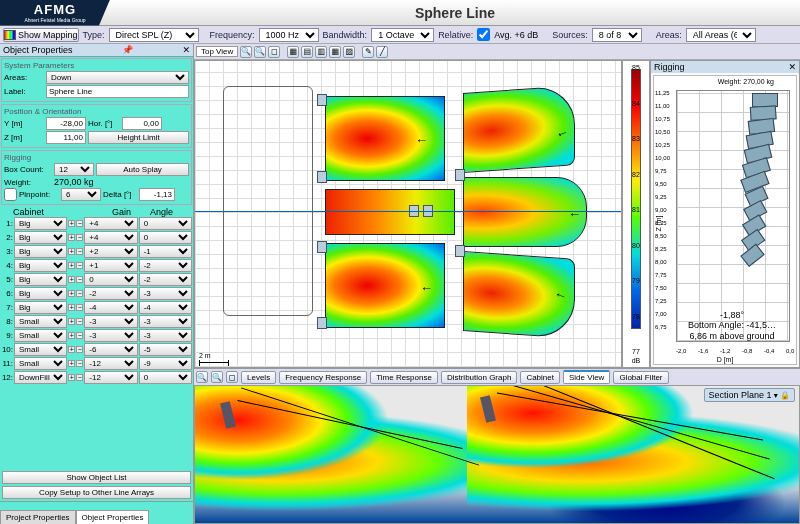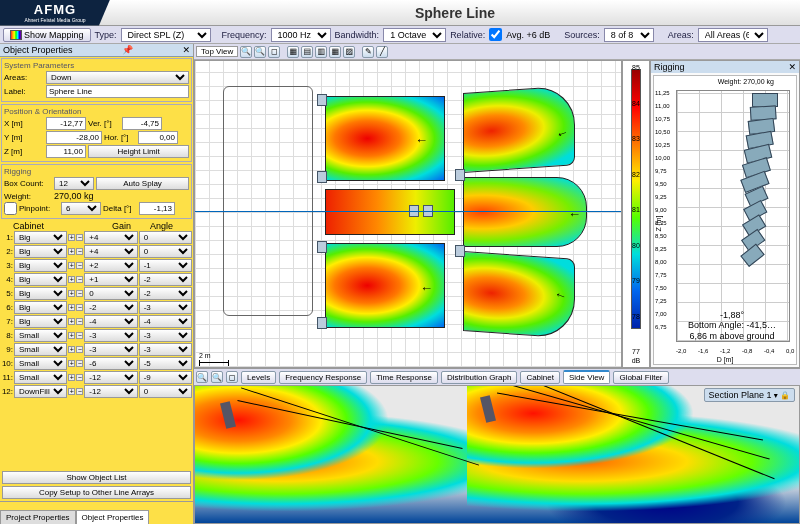--- a/index.html
+++ b/index.html
@@ -3,26 +3,26 @@
 <meta charset="utf-8">
 <style>
 * { margin:0; padding:0; box-sizing:border-box; font-family:"Segoe UI",Tahoma,sans-serif; font-size:9px; }
 body { width:800px; height:524px; background:#e8e8e8; overflow:hidden; position:relative; }
 .header { height:26px; background:linear-gradient(#fff,#e0e0e0); display:flex; align-items:center; border-bottom:1px solid #999; }
 .logo { width:110px; height:26px; background:#0d2340; color:#fff; display:flex; flex-direction:column; align-items:center; justify-content:center; clip-path:polygon(0 0,100% 0,90% 100%,0 100%); padding:2px 0; }
 .logo-main { font-size:13px; font-weight:bold; letter-spacing:1px; }
 .logo-sub { font-size:5px; }
 .title { flex:1; text-align:center; font-size:14px; font-weight:bold; color:#333; }
 .toolbar { height:18px; background:#dde; display:flex; align-items:center; padding:0 3px; gap:4px; border-bottom:1px solid #aaa; }
-.tb-btn { height:14px; padding:0 6px; background:linear-gradient(#fff,#dde); border:1px solid #88a; border-radius:2px; display:flex; align-items:center; cursor:pointer; }
+.tb-btn { height:14px; padding:0 0; background:linear-gradient(#fff,#dde); border:1px solid #88a; border-radius:2px; display:flex; align-items:center; cursor:pointer; }
 .tb-mapping { background:linear-gradient(90deg,#f22,#fa0,#ff0,#0f0,#0ff,#00f,#808); width:12px; height:10px; border:1px solid #555; }
 .tb-lbl { color:#224; }
 .tb-sel { height:14px; border:1px solid #88a; background:#fff; padding:0 2px; min-width:50px; }
 .content { display:flex; height:480px; }
-.panel { width:194px; background:#fde047; border-right:1px solid #999; display:flex; flex-direction:column; overflow:hidden; }
+.panel { width:194px; background:#5eead4; border-right:1px solid #999; display:flex; flex-direction:column; overflow:hidden; }
 .panel-tab { background:#cde; padding:1px 3px; border-bottom:1px solid #89a; display:flex; justify-content:space-between; }
 .panel-tab .x { cursor:pointer; }
 .sect { border:1px solid #aab; margin:1px; padding:2px; }
 .sect-h { font-size:8px; color:#556; }
 .row { display:flex; align-items:center; gap:2px; margin:1px 0; }
 .row label { width:40px; font-size:8px; }
 .inp { height:13px; border:1px solid #999; background:#fff; padding:0 2px; font-size:8px; text-align:right; flex:1; }
 .inp.l { text-align:left; }
 .sel { height:13px; border:1px solid #999; background:linear-gradient(#fff,#ddd); font-size:8px; flex:1; }
 .btn { height:13px; border:1px solid #999; background:linear-gradient(#fff,#ddd); font-size:8px; padding:0 4px; cursor:pointer; }
@@ -140,28 +140,22 @@
         <select class="sel"><option>Down</option></select>
       </div>
       <div class="row">
         <label>Label:</label>
         <input class="inp l" value="Sphere Line" style="">
       </div>
     </div>
     <div class="sect">
       <div class="sect-h">Position &amp; Orientation</div>
       <div class="row">
-        <label>X [m]</label>
-        <input class="inp" style="width: 40px; flex: 0 0 auto;" value="-12,77">
-        <label style="width:32px">Ver. [°]</label>
-        <input class="inp" style="width: 40px; flex: 0 0 auto;" value="-4,75">
-      </div>
-      <div class="row">
         <label>Y [m]</label>
-        <input class="inp" style="width: 56px; flex: 0 0 auto;" value="-28,00">
+        <input class="inp" style="width: 40px; flex: 0 0 auto;" value="-28,00">
         <label style="width:32px">Hor. [°]</label>
         <input class="inp" style="width: 40px; flex: 0 0 auto;" value="0,00">
       </div>
       <div class="row">
         <label>Z [m]</label>
         <input class="inp" style="width: 40px; flex: 0 0 auto;" value="11,00">
         <button class="btn" style="flex:1">Height Limit</button>
       </div>
     </div>
     <div class="sect">

